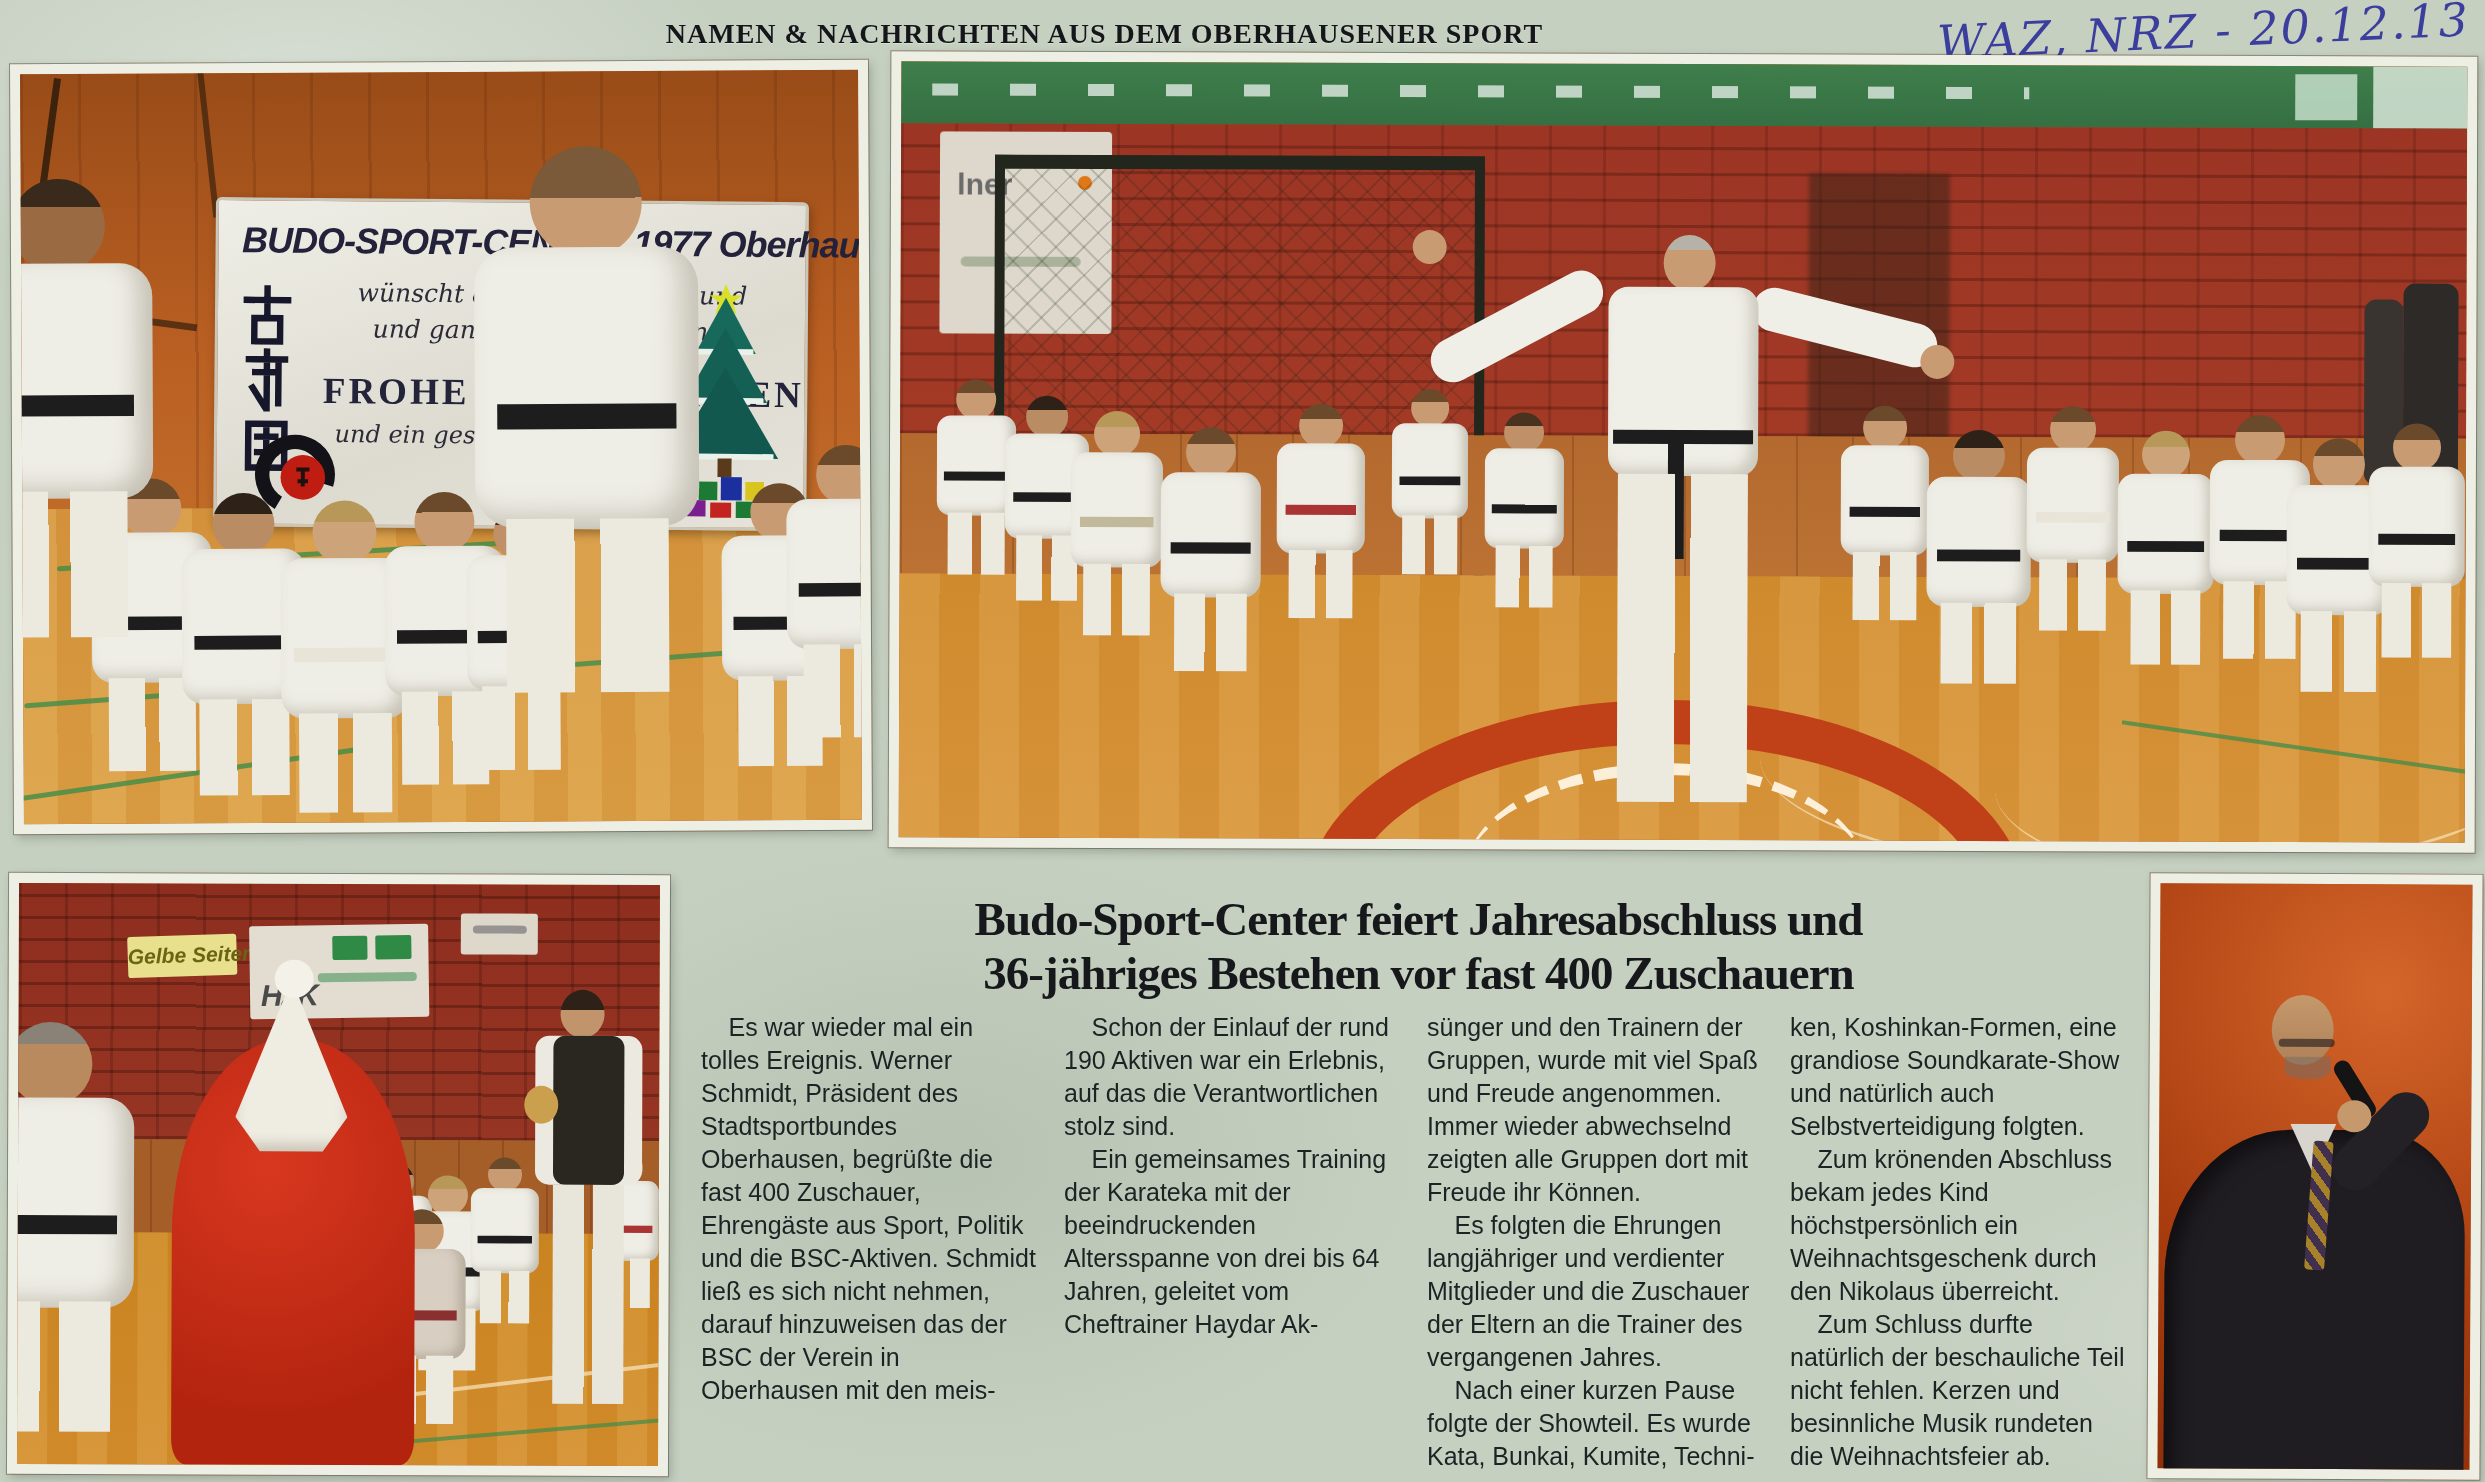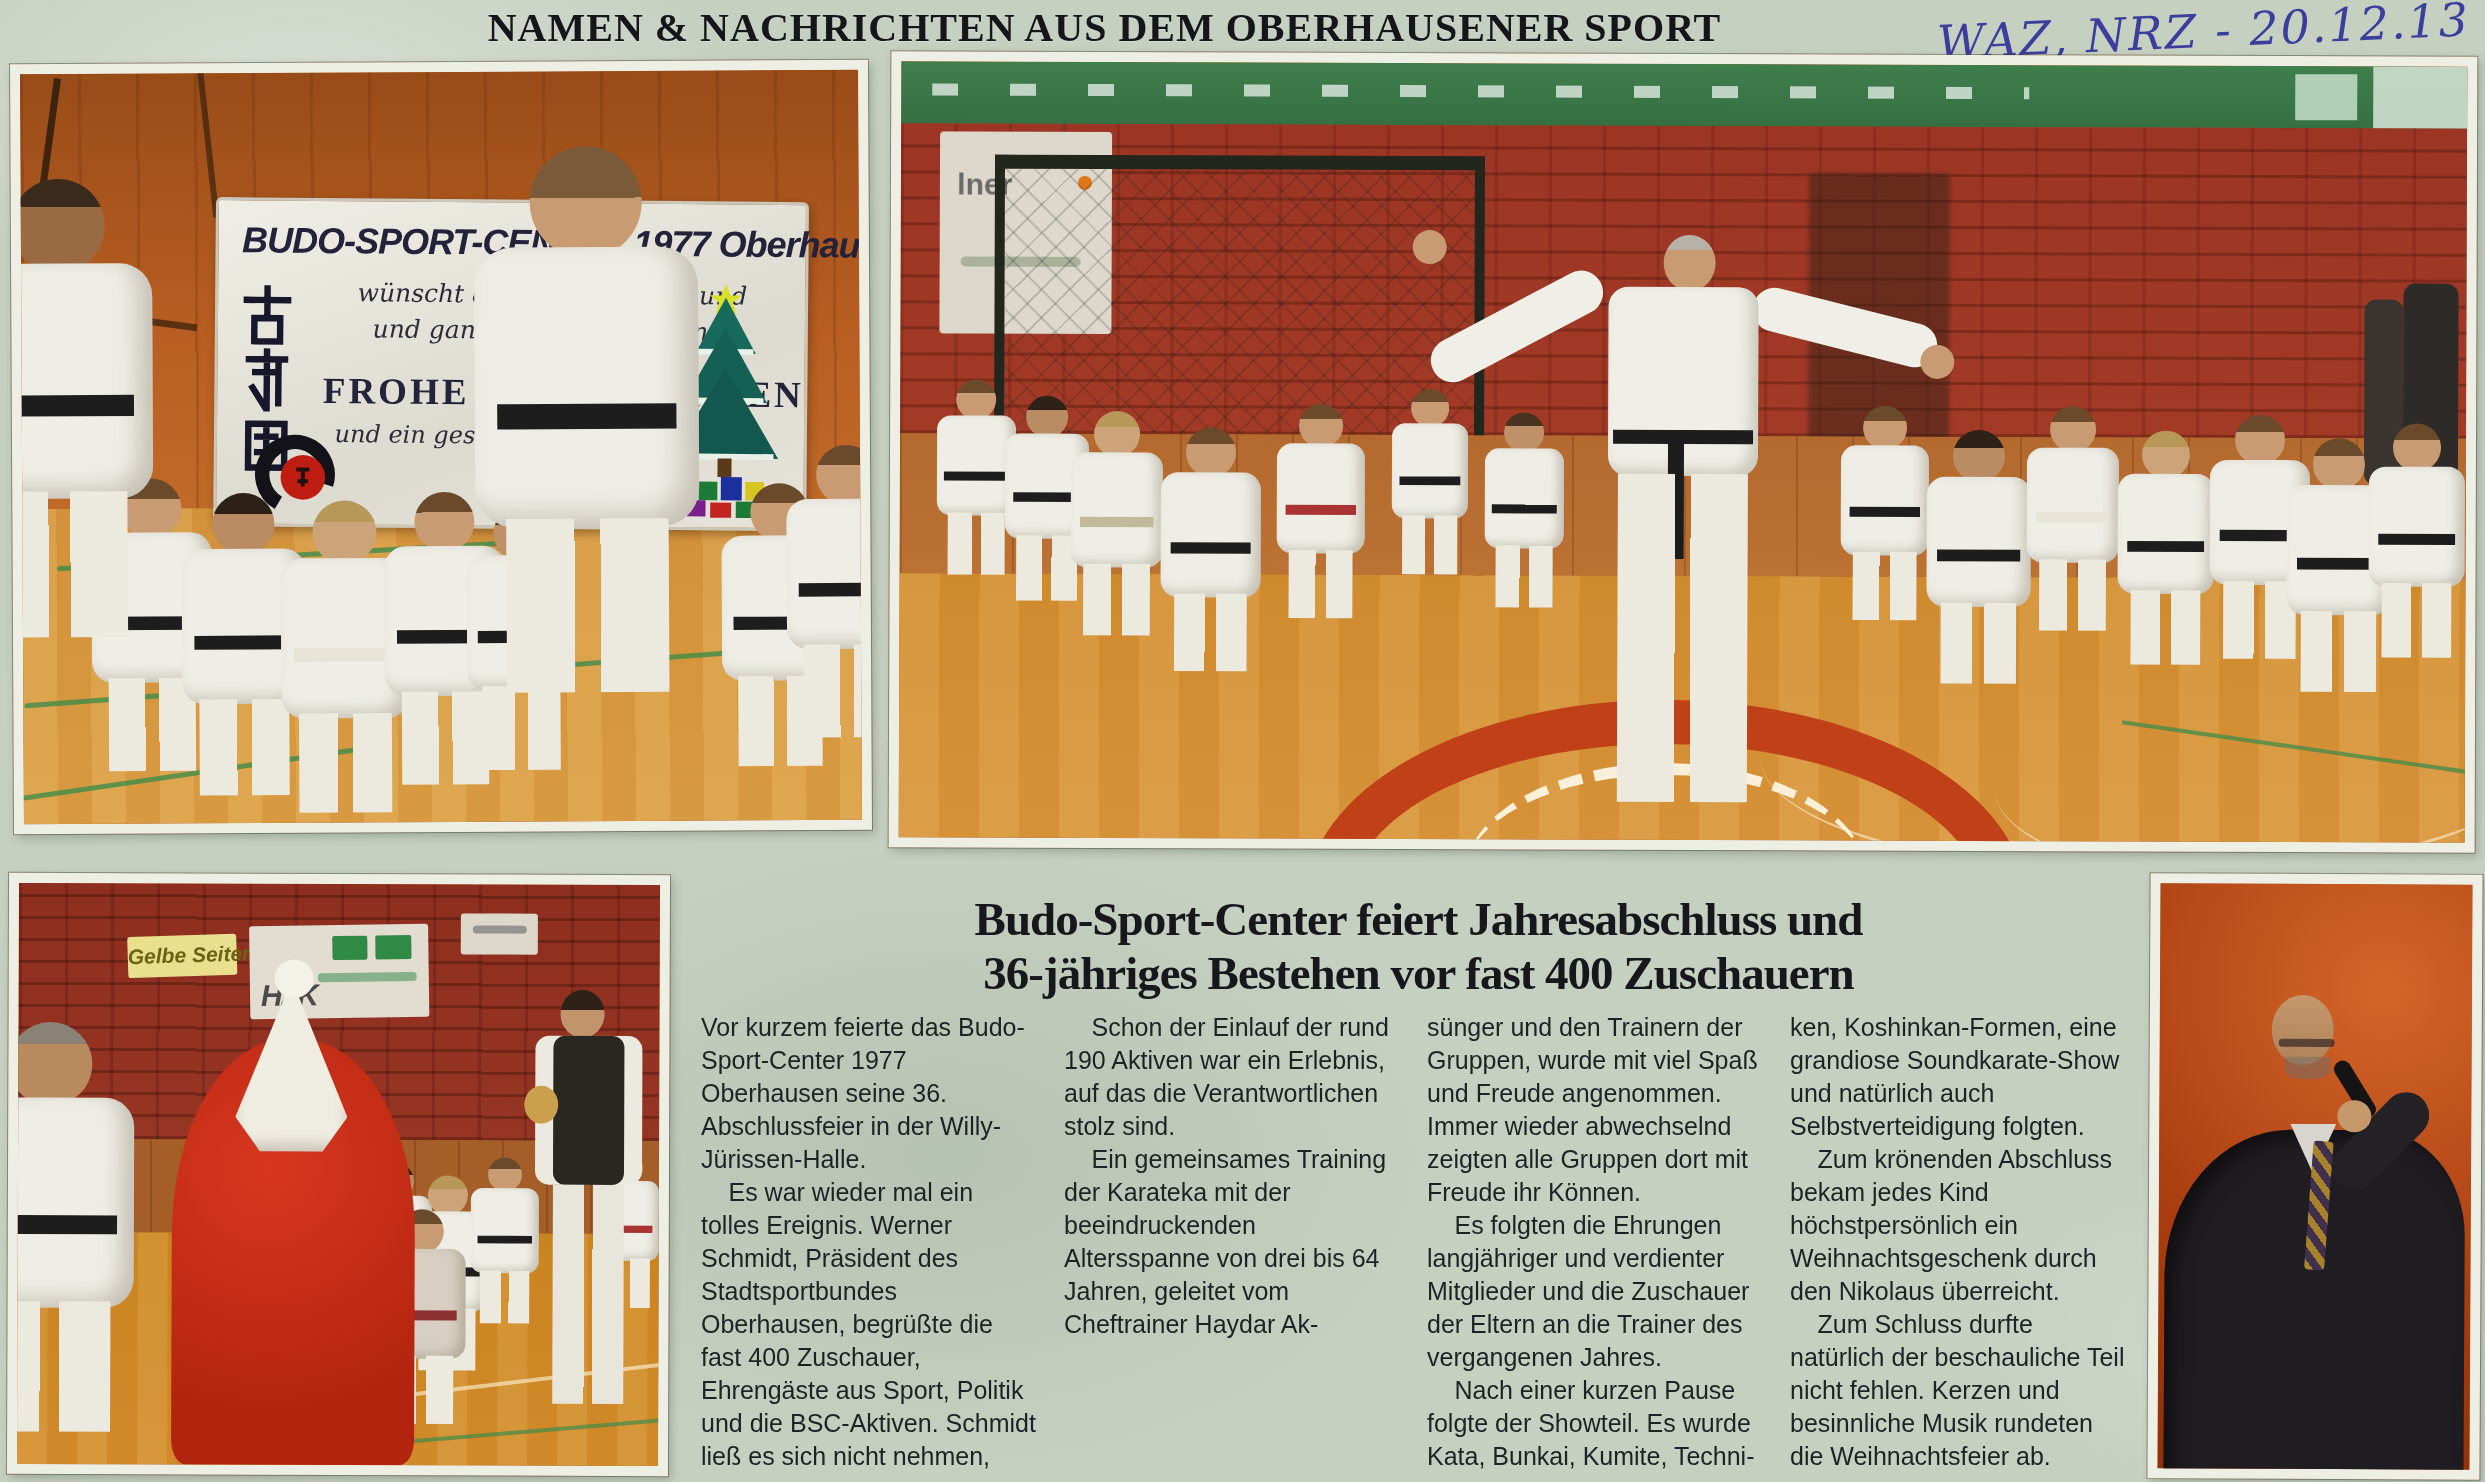--- a/index.html
+++ b/index.html
@@ -8,22 +8,22 @@
     font-family:"Liberation Sans",sans-serif;
     background:
       radial-gradient(ellipse 697px 318px at 12% 6%, rgba(255,255,255,.30), transparent 65%),
       radial-gradient(ellipse 896px 418px at 72% 38%, rgba(255,255,255,.20), transparent 60%),
       radial-gradient(ellipse 796px 517px at 38% 78%, rgba(110,130,110,.18), transparent 60%),
       radial-gradient(ellipse 597px 299px at 92% 90%, rgba(255,255,255,.16), transparent 60%),
       #c6d0c1;
   }
   
   .kicker{
-    position:absolute;left:368px;top:4px;width:1473px;text-align:center;
-    font-family:"Liberation Serif",serif;font-weight:bold;font-size:40px;
+    position:absolute;left:368px;top:18px;width:1473px;text-align:center;
+    font-family:"Liberation Serif",serif;font-weight:bold;font-size:28px;
     letter-spacing:1px;color:#15161a;text-shadow:0 1px 0 rgba(255,255,255,.3);
   }
   .handwriting{
     position:absolute;right:16px;top:4px;
     font-family:"DejaVu Serif",serif;font-style:italic;font-size:46px;
     color:#3c3e9e;letter-spacing:2px;transform:rotate(-2.5deg);white-space:nowrap;
   }
   
   .photo{
     position:absolute;border:10px solid #edeee4;box-sizing:border-box;
@@ -440,21 +440,20 @@
     </div>
   </div>
 
   <div class="headline">
     <div>Budo-Sport-Center feiert Jahresabschluss und</div>
     <div>36-jähriges Bestehen vor fast 400 Zuschauern</div>
   </div>
 
   <div class="article">
     <div class="col">
-      <p class="flush">Vor kurzem feierte das Budo-Sport-Center 1977 Oberhausen seine 36. Abschlussfeier in der Willy-Jürissen-Halle.</p>
       <p>Es war wieder mal ein tolles Ereignis. Werner Schmidt, Präsident des Stadtsportbundes Oberhausen, begrüßte die fast 400 Zuschauer, Ehrengäste aus Sport, Politik und die BSC-Aktiven. Schmidt ließ es sich nicht nehmen, darauf hinzuweisen das der BSC der Verein in Oberhausen mit den meis-</p>
     </div>
     <div class="col">
       <p>Schon der Einlauf der rund 190 Aktiven war ein Erlebnis, auf das die Verantwortlichen stolz sind.</p>
       <p>Ein gemeinsames Training der Karateka mit der beeindruckenden Altersspanne von drei bis 64 Jahren, geleitet vom Cheftrainer Haydar Ak-</p>
     </div>
     <div class="col">
       <p class="flush">sünger und den Trainern der Gruppen, wurde mit viel Spaß und Freude angenommen. Immer wieder abwechselnd zeigten alle Gruppen dort mit Freude ihr Können.</p>
       <p>Es folgten die Ehrungen langjähriger und verdienter Mitglieder und die Zuschauer der Eltern an die Trainer des vergangenen Jahres.</p>
       <p>Nach einer kurzen Pause folgte der Showteil. Es wurde Kata, Bunkai, Kumite, Techni-</p>

